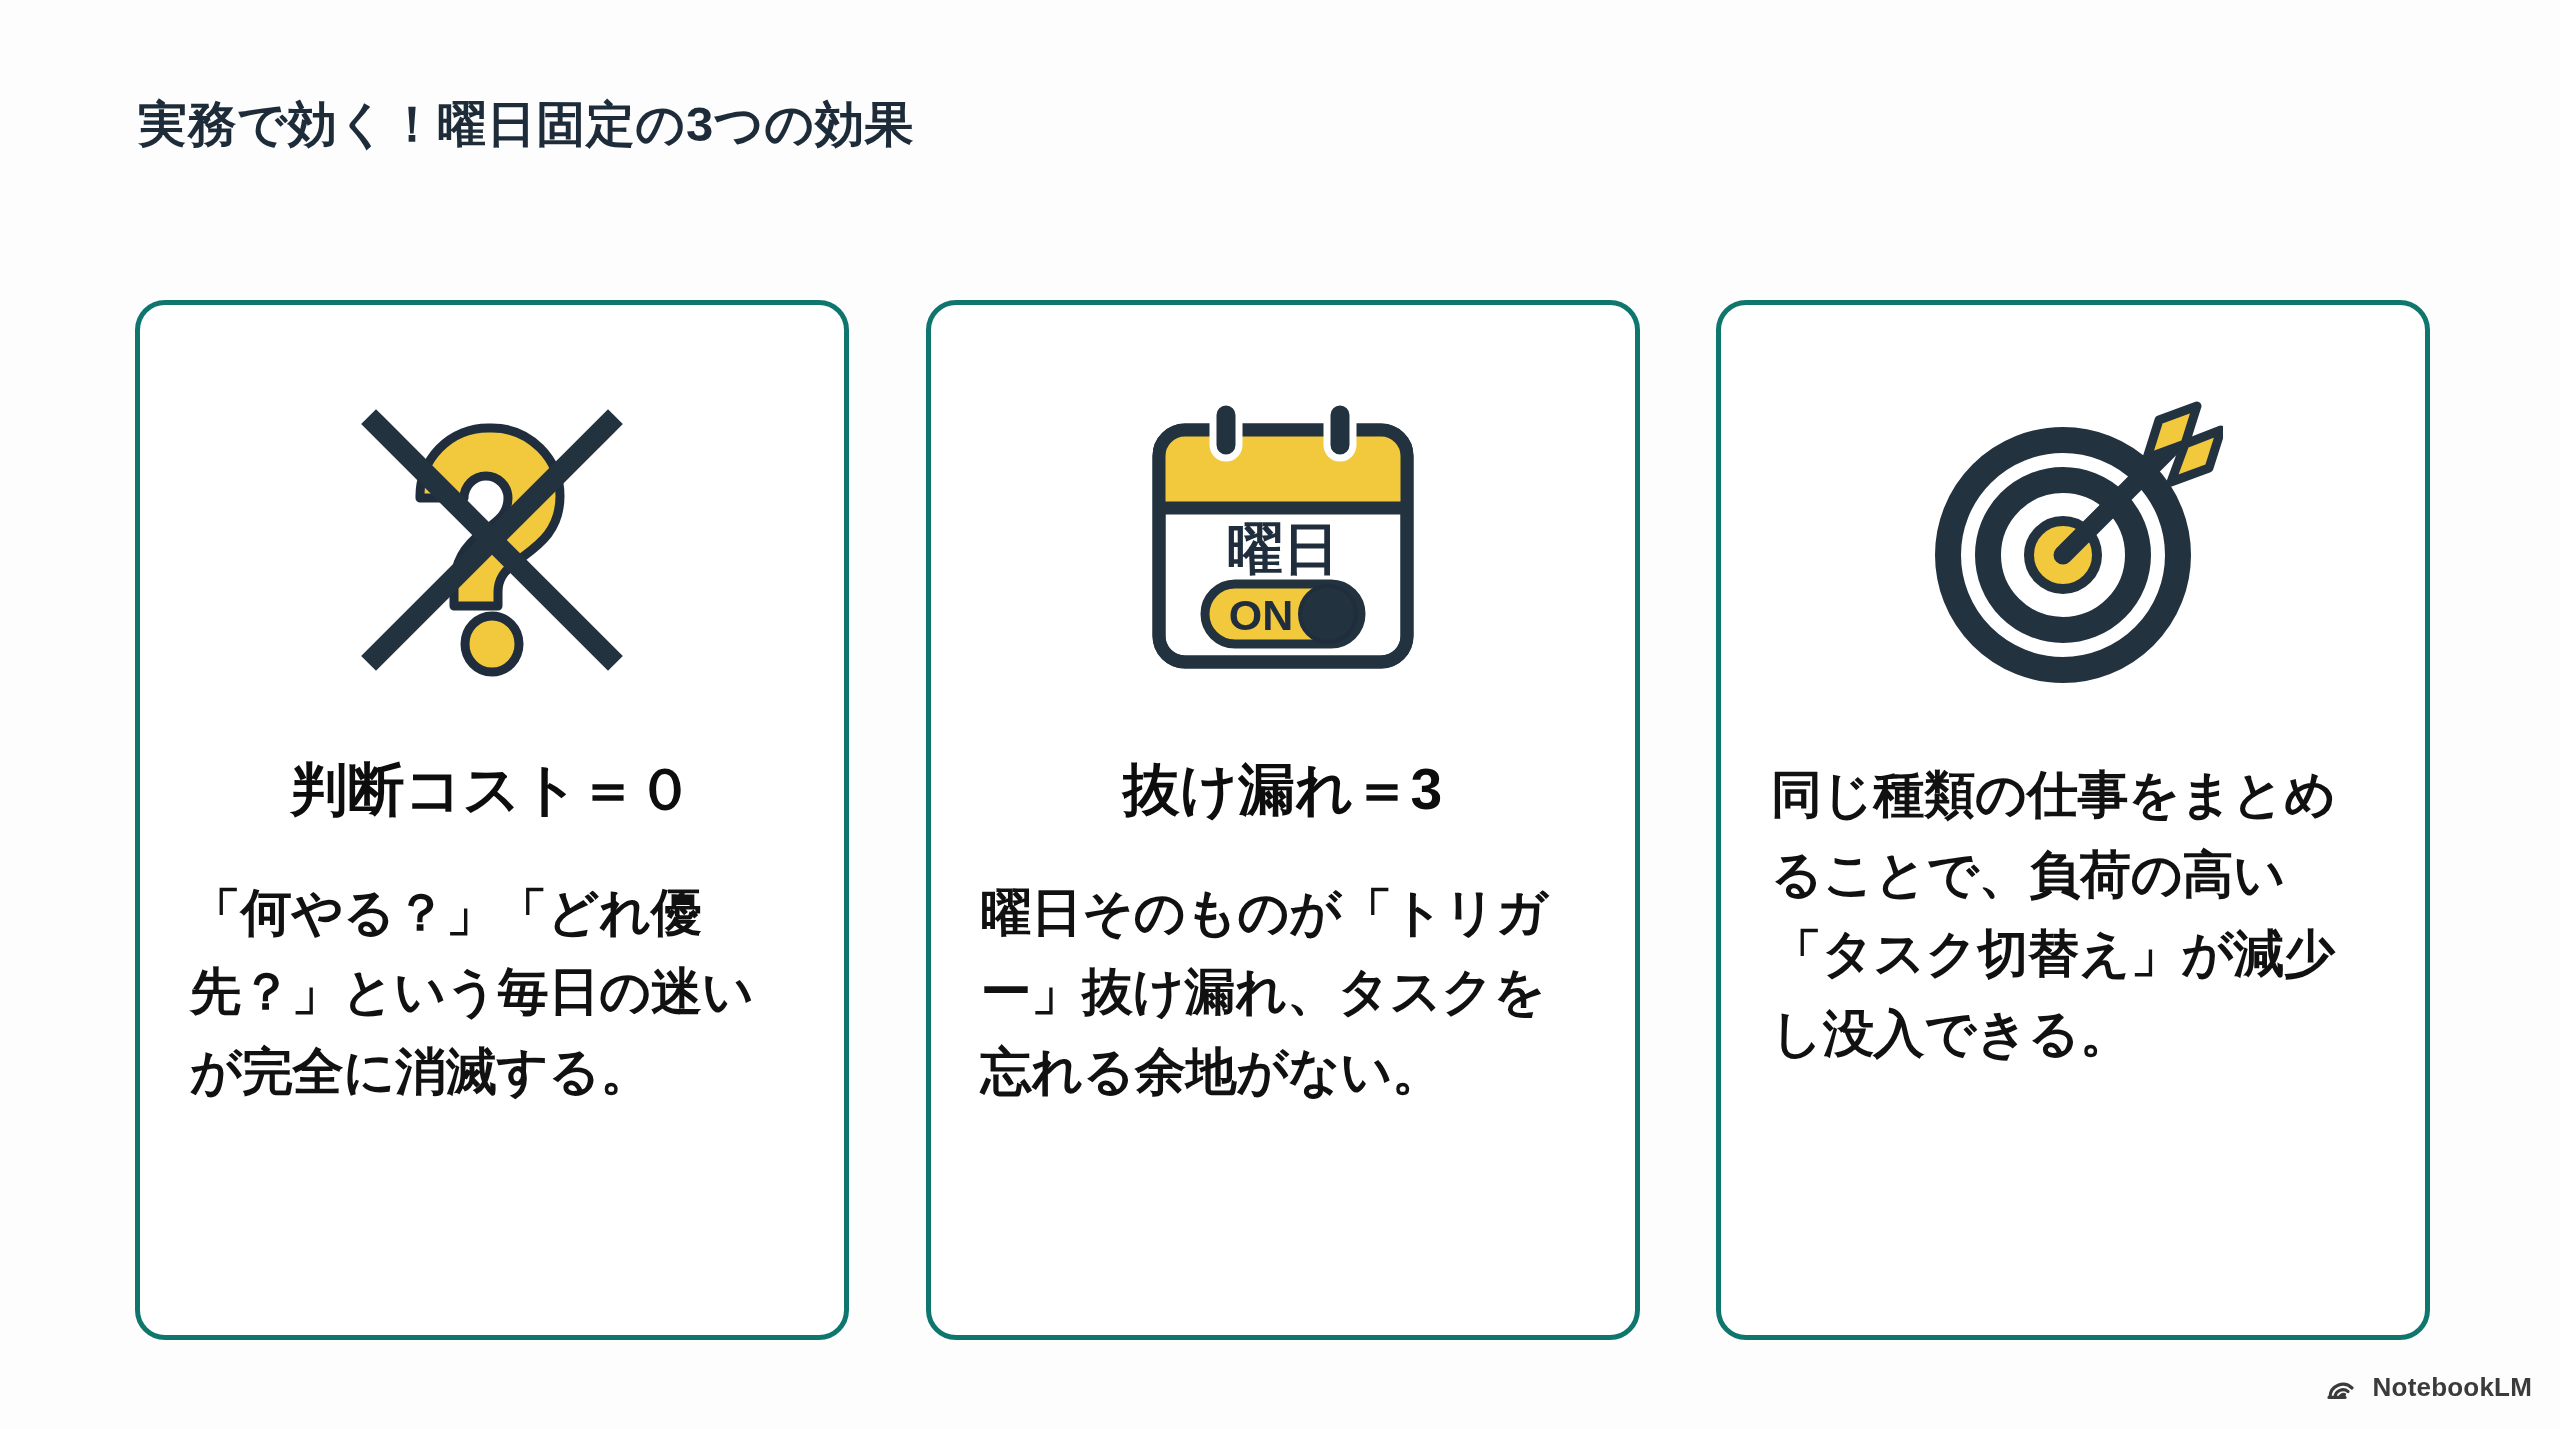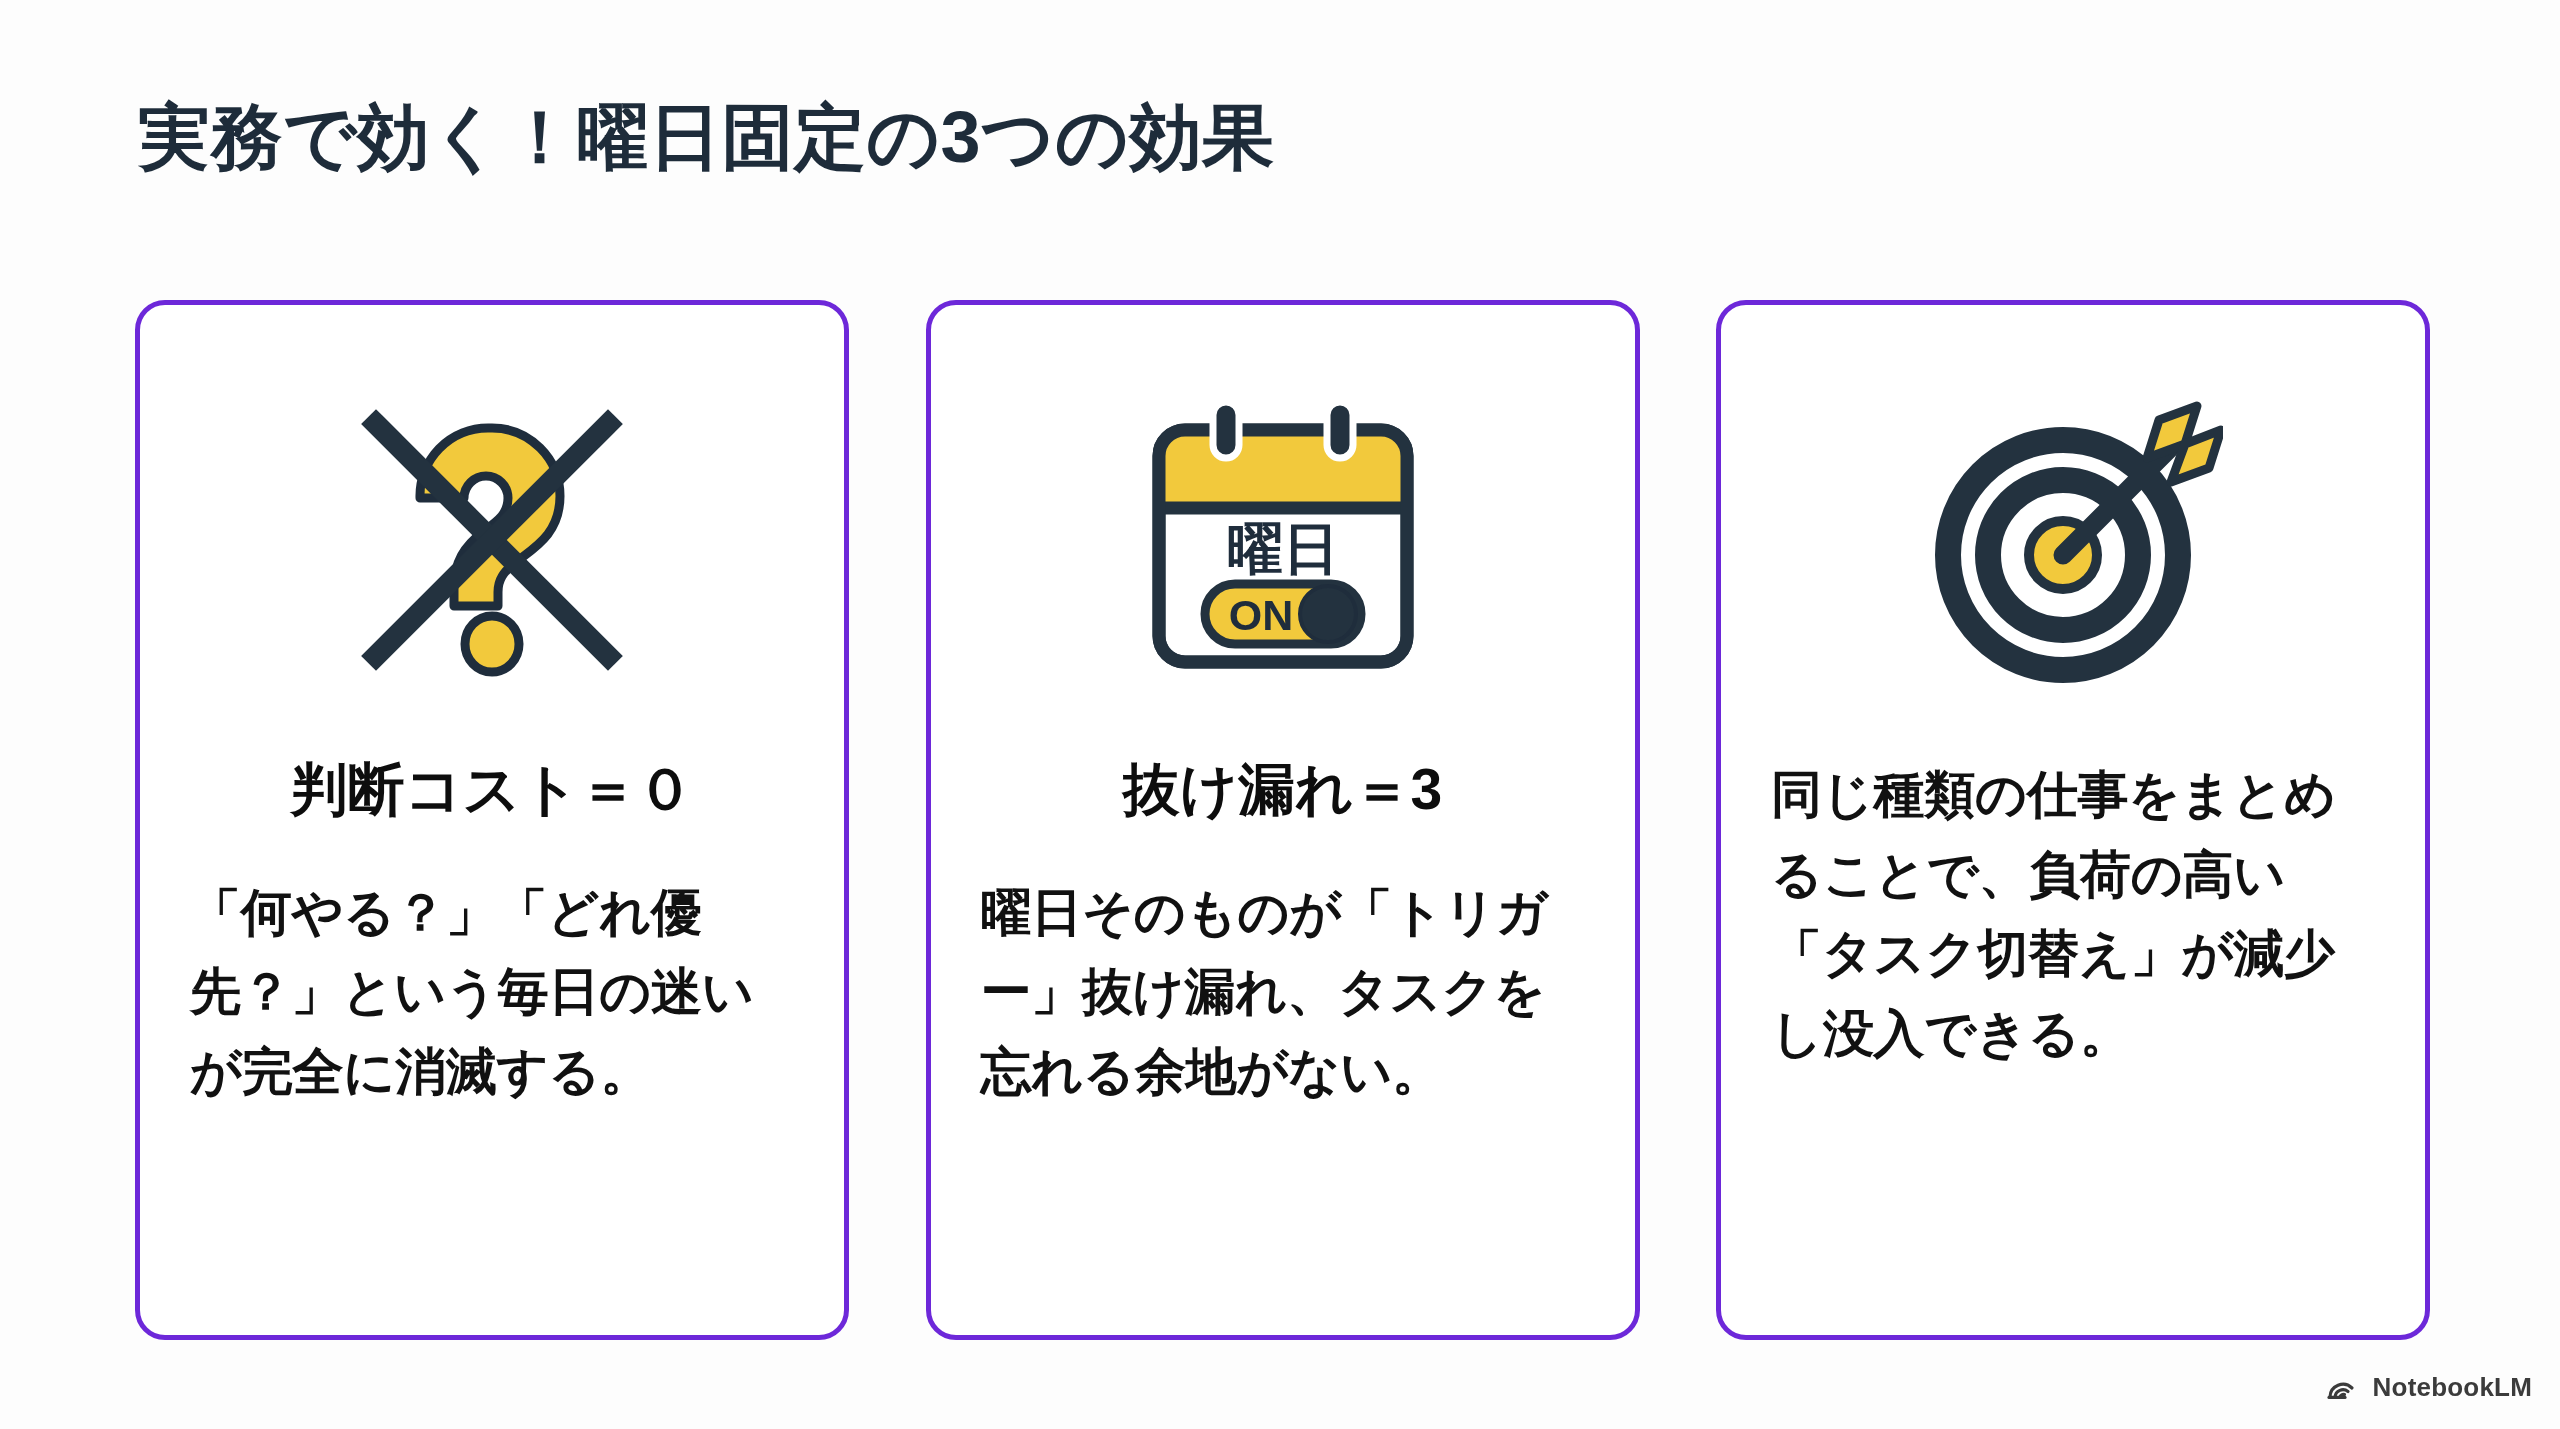--- a/index.html
+++ b/index.html
@@ -14,21 +14,21 @@
     font-family: "Liberation Sans", "DejaVu Sans", sans-serif;
     background: #fdfdfd;
     position: relative;
   }
 
   
   .slide-title {
     position: absolute;
     left: 138px;
     top: 97px;
-    font-size: 72px;
+    font-size: 49px;
     font-weight: 700;
     color: #1e2c3a;
     letter-spacing: 0.5px;
     line-height: 1.12;
     white-space: nowrap;
   }
 
   
   .card-row {
     position: absolute;
@@ -37,21 +37,21 @@
     width: 2295px;
     height: 1040px;
     display: flex;
     justify-content: space-between;
     align-items: stretch;
   }
 
   .card {
     width: 714px;
     box-sizing: border-box;
-    border: 5px solid #6d28d9;
+    border: 5px solid #0f766e;
     border-radius: 30px;
     background: #ffffff;
     display: flex;
     flex-direction: column;
     align-items: center;
     padding: 52px 44px 40px 44px;
   }
 
   .card-icon {
     height: 330px;

